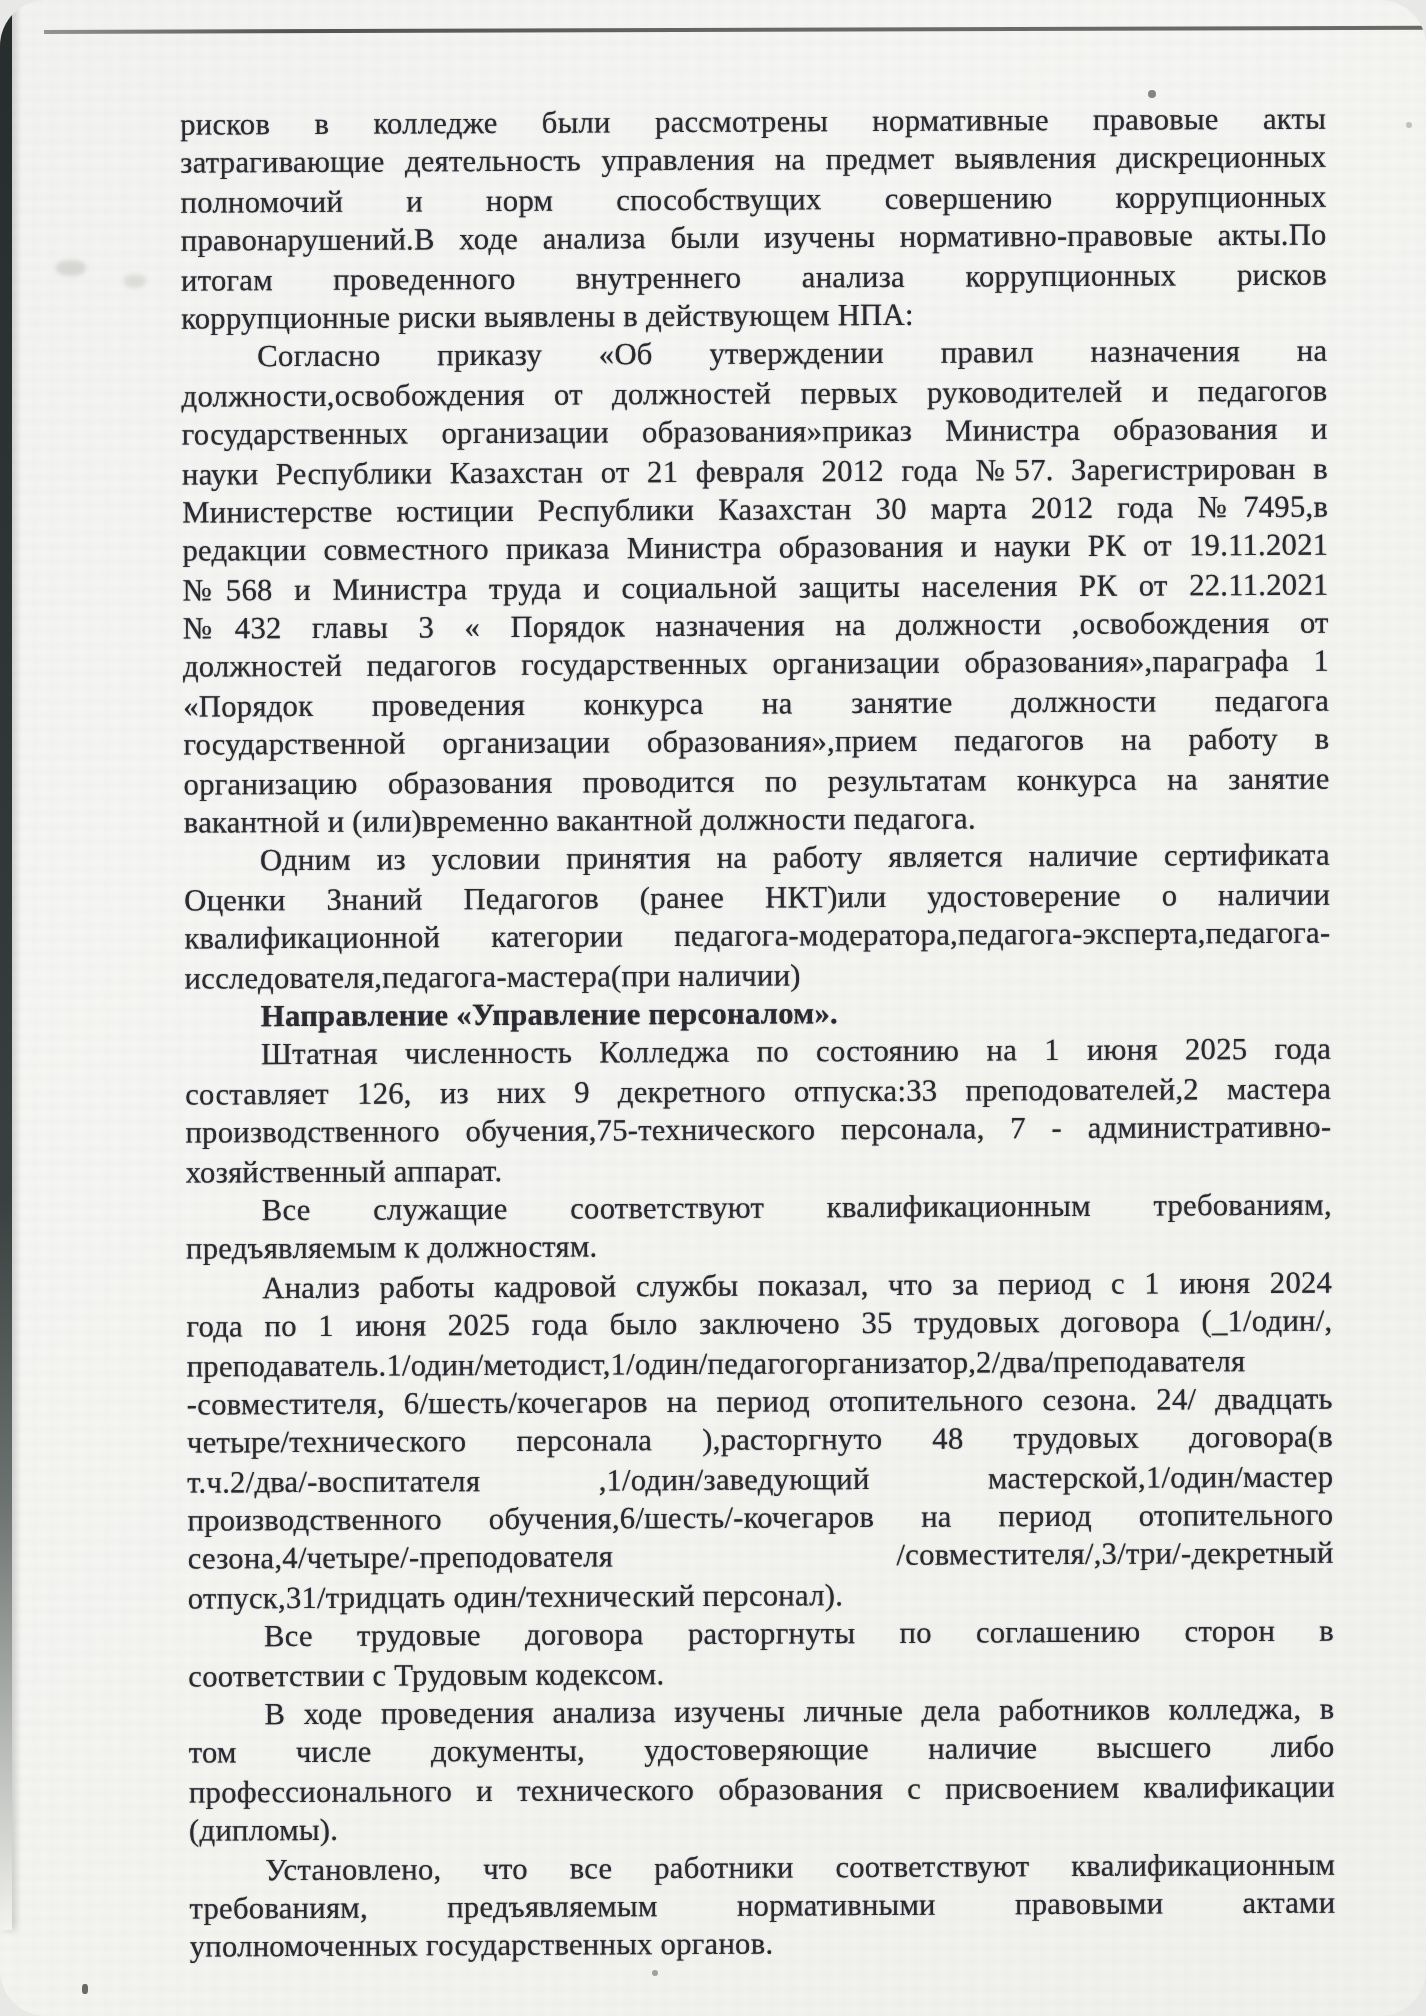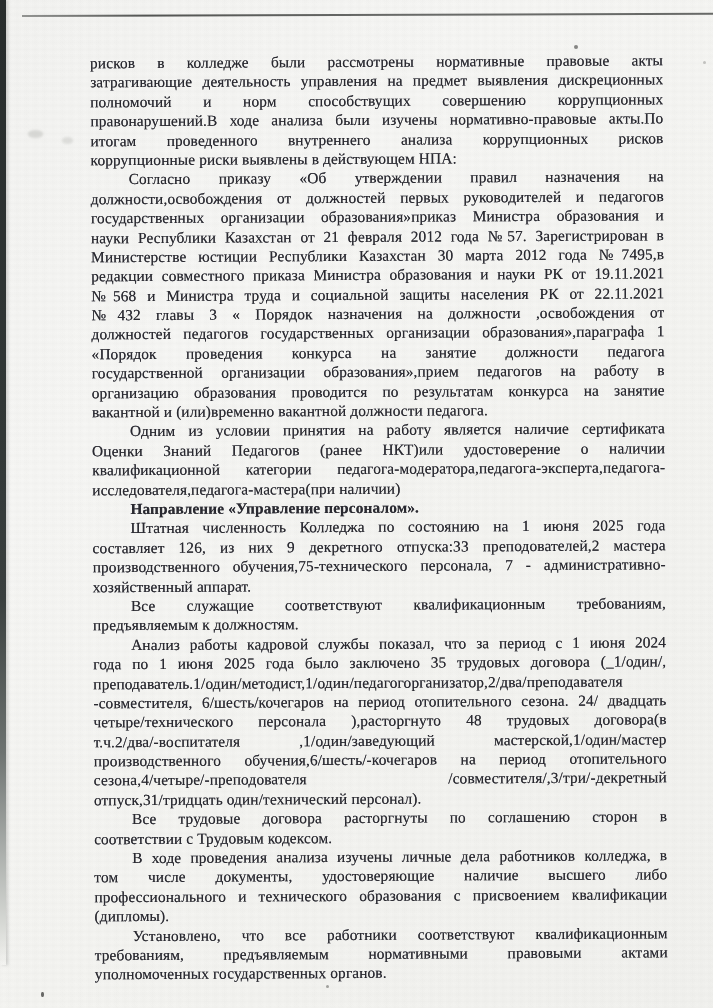--- a/index.html
+++ b/index.html
@@ -6,20 +6,21 @@
   body{
     width:713px;height:1008px;
     font-family:"Liberation Serif", serif;
     background:#e8e8e6;
     overflow:hidden;
   }
   .sheet{
     position:relative;width:713px;height:1008px;
     background:linear-gradient(135deg,#f3f3f1 0%,#f6f6f4 30%,#f4f4f1 60%,#f1f1ee 100%);
     overflow:hidden;
+    border-radius:23px;
   }
   .paper-texture{
     position:absolute;inset:0;pointer-events:none;
     background:
       repeating-linear-gradient(0deg, rgba(120,120,115,0.02) 0px, rgba(255,255,255,0) 3px, rgba(110,110,105,0.025) 7px),
       repeating-linear-gradient(90deg, rgba(130,130,125,0.015) 0px, rgba(255,255,255,0) 4px, rgba(120,120,115,0.02) 9px);
   }
   .scan-edge-left{
     position:absolute;left:0;top:0;width:6px;height:965px;
     background:linear-gradient(to bottom,

